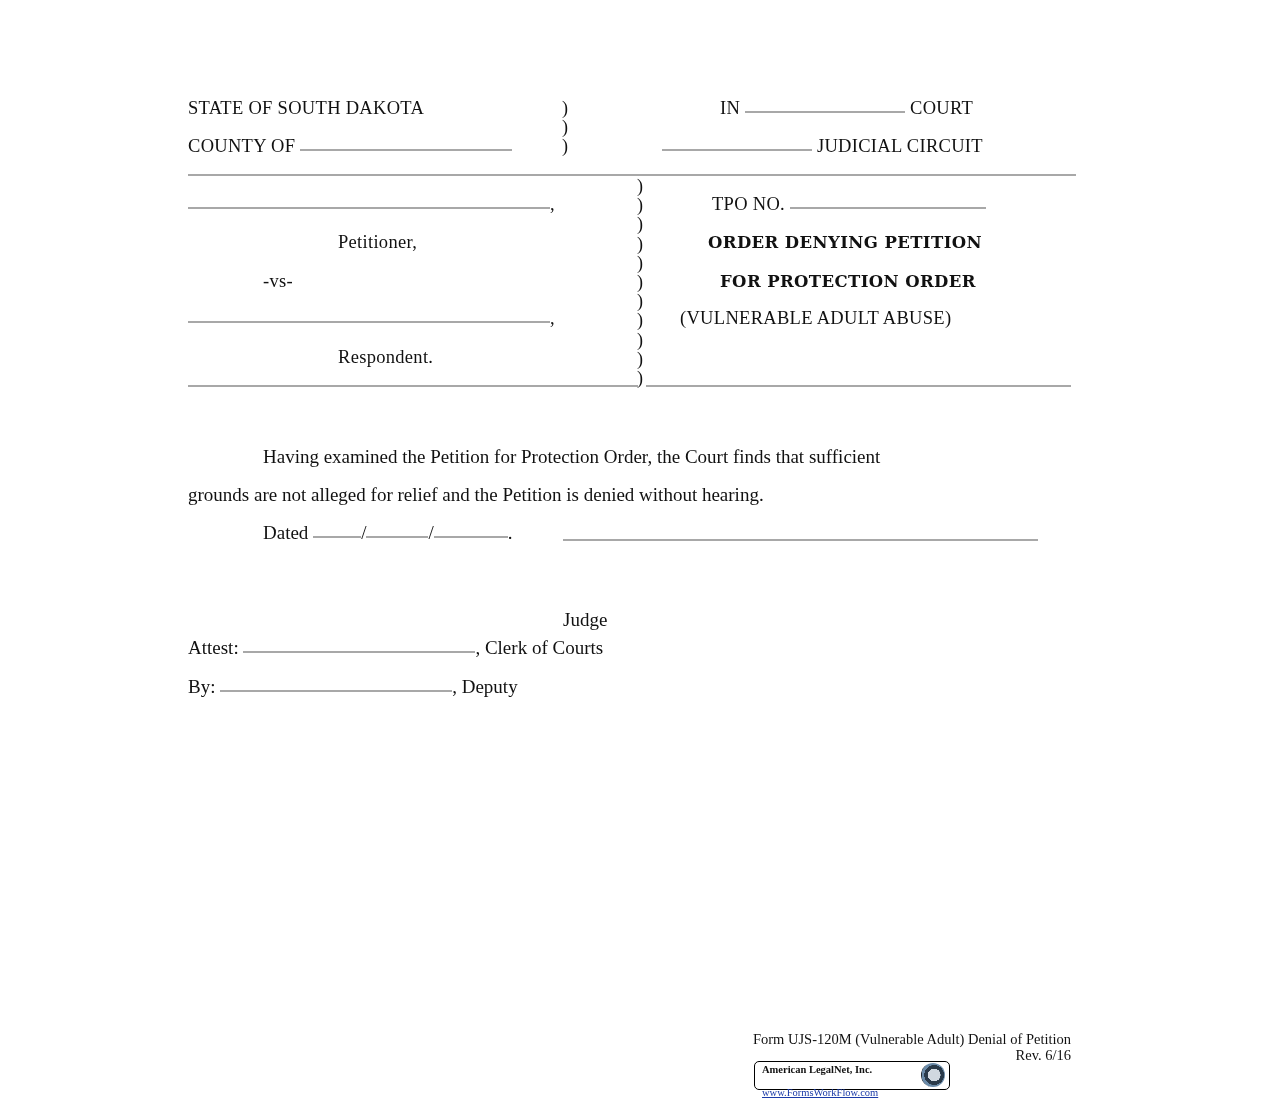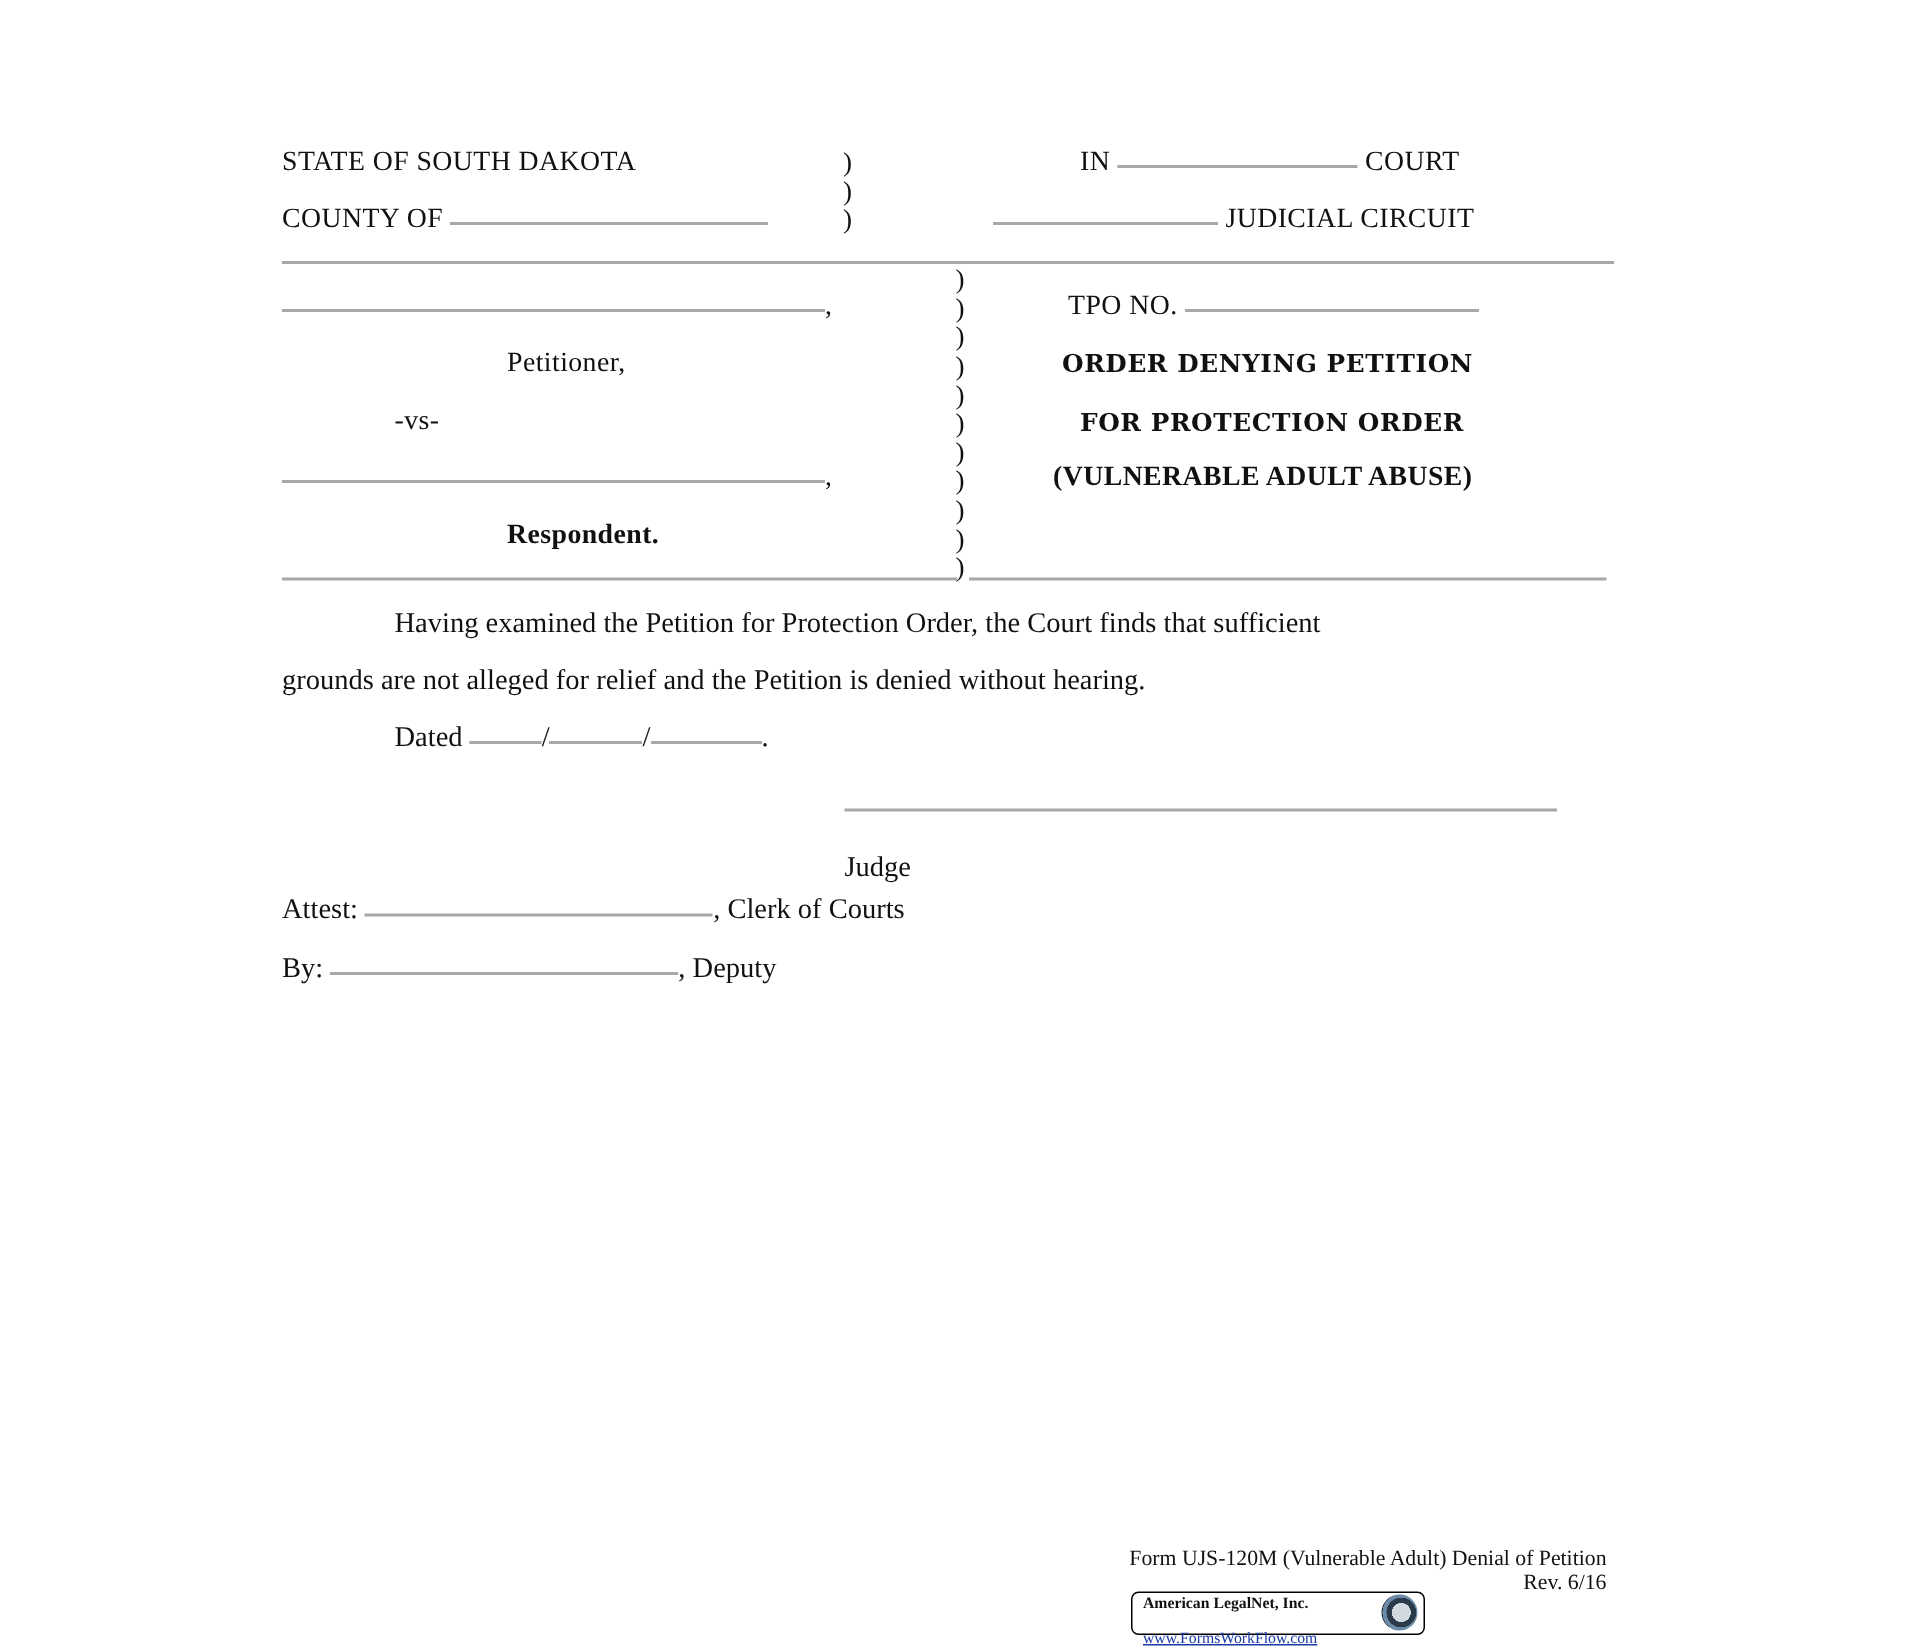--- a/index.html
+++ b/index.html
@@ -4,21 +4,21 @@
   <style>
     html, body { margin: 0; padding: 0; background: #ffffff; }
     body { width: 1275px; height: 1100px; position: relative; overflow: hidden;
            font-family: "Liberation Serif", "DejaVu Serif", serif; color: #111; }
     .abs { position: absolute; white-space: nowrap; }
     .t { font-size: 18.5px; letter-spacing: 0.3px; }
     .ul { display: inline-block; border-bottom: 2px solid #a8a8a8; height: 0; vertical-align: baseline; margin-bottom: 1px; }
     .hr { position: absolute; height: 0; border-top: 2px solid #a8a8a8; }
     .paren { position: absolute; font-size: 18px; line-height: 19.2px; }
     .bold { font-weight: bold; font-family: "DejaVu Serif", "Liberation Serif", serif; font-size: 16.5px; letter-spacing: 0.4px; }
-    .body-t { font-size: 19px; }
+    .body-t { font-size: 19px; margin-top: 41px; }
     .footer { font-size: 14.5px; text-align: left; }
     .logo { position: absolute; left: 754px; top: 1061px; width: 194px; height: 27px;
             border: 1px solid #000000; border-radius: 5px; background: #fff; }
     .logo .l1 { position: absolute; left: 7px; top: 2px; font-size: 10.5px; font-weight: bold; }
     .logo .l2 { position: absolute; left: 7px; top: 25px; font-size: 10.5px; color: #1a3aa8; text-decoration: underline; }
     .logo .globe { position: absolute; right: 4px; top: 1px; width: 24px; height: 24px; border-radius: 50%;
                    background: radial-gradient(circle at 55% 50%, #d0d8e0 0 35%, #2a3a4a 36% 55%, #6a8aa8 56% 70%, #1a2530 71%); }
   </style>
 </head>
 <body>
@@ -48,21 +48,21 @@
 <div class="hr" style="left:188px; top:174px; width:888px;"></div>
 
 <div class="abs t" style="left:188px; top:194px;">
   <span class="ul" style="width:362px;"></span><span>,</span>
 </div>
 <div class="abs t" style="left:338px; top:232px;">Petitioner,</div>
 <div class="abs t" style="left:263px; top:271px;">-vs-</div>
 <div class="abs t" style="left:188px; top:308px;">
   <span class="ul" style="width:362px;"></span><span>,</span>
 </div>
-<div class="abs t" style="left:338px; top:347px;font-weight:bold;">Respondent.</div>
+<div class="abs t" style="left:338px; top:347px;">Respondent.</div>
 
 <div class="paren" style="left:637px; top:177px;">
   <div>)</div>
   <div>)</div>
   <div>)</div>
   <div>)</div>
   <div>)</div>
   <div>)</div>
   <div>)</div>
   <div>)</div>
@@ -73,21 +73,21 @@
 
 <div class="hr" style="left:188px; top:385px; width:450px;"></div>
 <div class="hr" style="left:646px; top:385px; width:425px;"></div>
 
 <div class="abs t" style="left:712px; top:194px;">
   <span>TPO NO.</span>
   <span class="ul" style="width:196px;"></span>
 </div>
 <div class="abs bold" style="left:708px; top:233px;">ORDER DENYING PETITION</div>
 <div class="abs bold" style="left:720px; top:272px;">FOR PROTECTION ORDER</div>
-<div class="abs t" style="left:702px; top:308px;font-weight:bold;">(VULNERABLE ADULT ABUSE)</div>
+<div class="abs t" style="left:680px; top:308px;">(VULNERABLE ADULT ABUSE)</div>
 
 <div class="abs body-t" style="left:263px; top:405px;">Having examined the Petition for Protection Order, the Court finds that sufficient</div>
 <div class="abs body-t" style="left:188px; top:443px;">grounds are not alleged for relief and the Petition is denied without hearing.</div>
 <div class="abs body-t" style="left:263px; top:481px;">
   <span>Dated</span>
   <span class="ul" style="width:48px;"></span><span>/</span><span class="ul" style="width:62px;"></span><span>/</span><span class="ul" style="width:74px;"></span><span>.</span>
 </div>
 
 <div class="hr" style="left:563px; top:539px; width:475px;"></div>
 <div class="abs body-t" style="left:563px; top:568px;">Judge</div>

